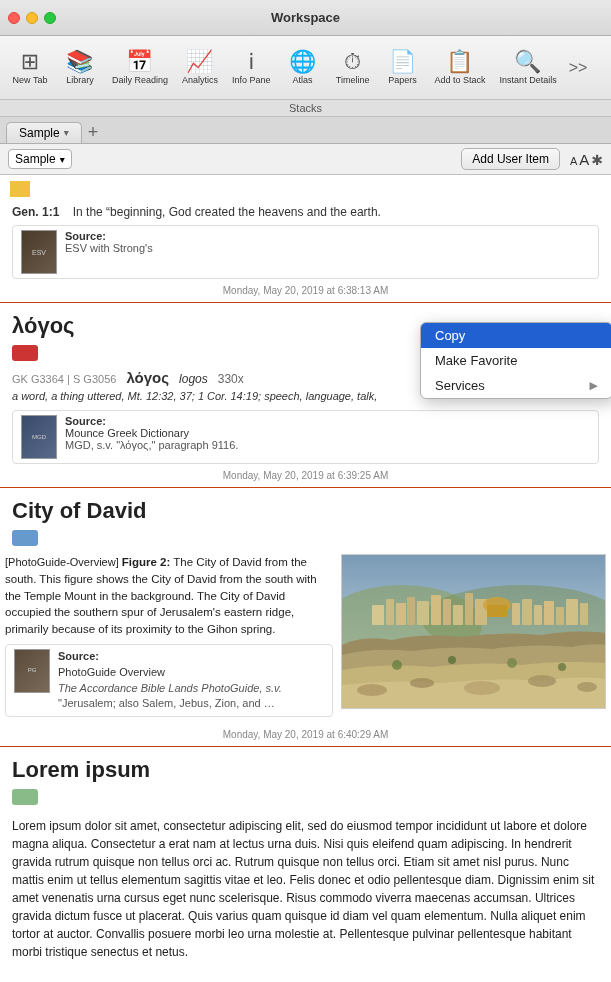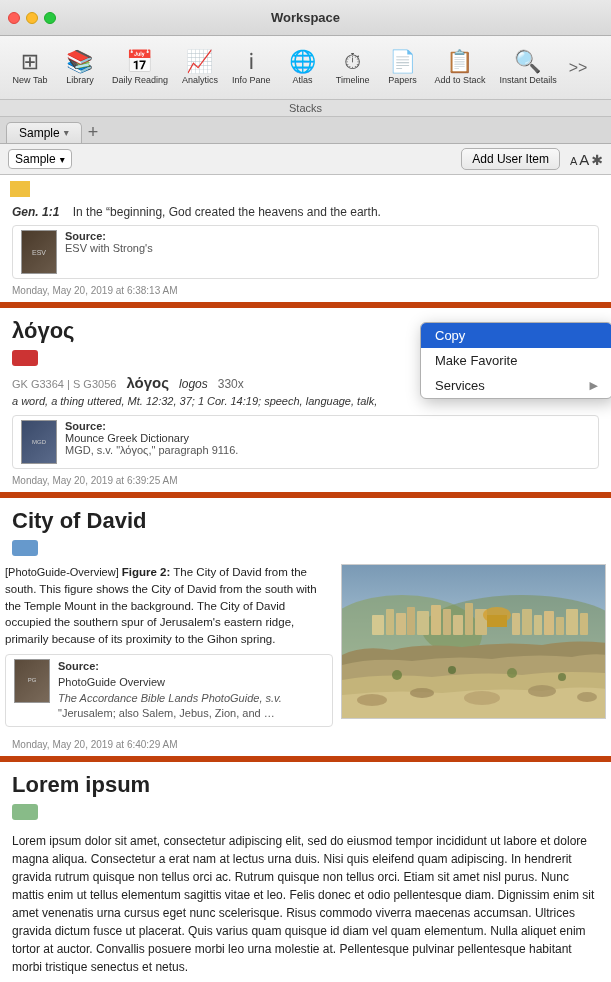--- a/index.html
+++ b/index.html
@@ -176,21 +176,21 @@
       background: #f0c040;
       margin: 6px 10px 2px 10px;
     }
 
     
     .scripture-ref {
       font-size: 12px;
       color: #333;
       padding: 6px 12px 2px 12px;
     }
-    .scripture-ref .ref { font-weight: 600; color: #333; font-style: italic; }
+    .scripture-ref .ref { font-weight: 600; color: #333; }
 
     
     .source-box {
       margin: 4px 12px 4px 12px;
       border: 1px solid #ddd;
       border-radius: 4px;
       padding: 4px 8px;
       display: flex;
       gap: 8px;
       align-items: flex-start;
@@ -206,25 +206,25 @@
       justify-content: center;
       font-size: 6px;
       color: #ddd;
     }
     .source-info { font-size: 11px; color: #333; }
     .source-title { font-weight: 700; font-size: 11px; }
     .source-subtitle { color: #555; }
 
     
     .timestamp {
-      text-align: left;
+      text-align: center;
       font-size: 10px;
       color: #888;
       padding: 2px 12px 6px 12px;
-      border-bottom: 6px solid #c2410c;
+      border-bottom: 1px solid #c2410c;
     }
 
     
     .entry-heading {
       font-size: 22px;
       font-weight: 600;
       color: #222;
       padding: 10px 12px 4px 12px;
     }
 

